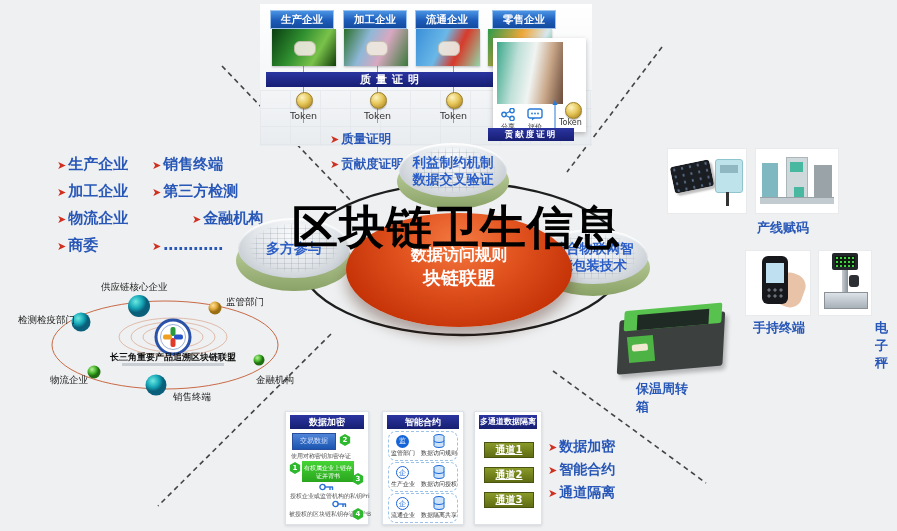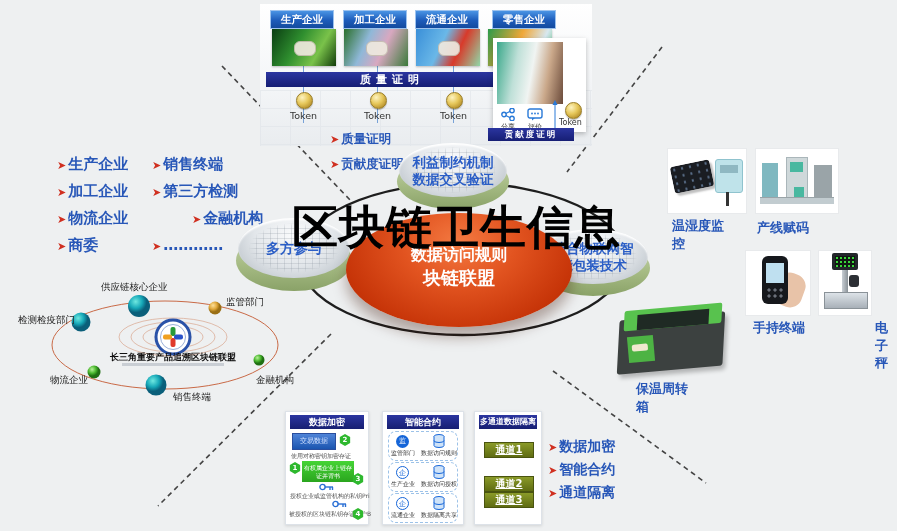--- a/index.html
+++ b/index.html
@@ -302,21 +302,20 @@
   </div>
   <div class="abs" style="left:612px;top:296px;width:124px;height:82px;">
     <div class="abs" style="left:6px;top:20px;width:106px;height:54px;background:#3c4140;transform:rotate(-5deg) skewX(-8deg);border-radius:3px;box-shadow:3px 4px 4px rgba(0,0,0,.25);"></div>
     <div class="abs" style="left:12px;top:11px;width:98px;height:20px;background:#58c24e;transform:rotate(-5deg) skewX(-8deg);border-radius:2px;"></div>
     <div class="abs" style="left:25px;top:16px;width:72px;height:15px;background:#1f2a24;transform:rotate(-5deg) skewX(-8deg);"></div>
     <div class="abs" style="left:16px;top:40px;width:26px;height:26px;background:#4db344;transform:rotate(-5deg);">
       <div class="abs" style="left:4px;top:8px;width:16px;height:7px;background:#f0e8d0;border-radius:2px;"></div>
     </div>
   </div>
 
-  <div class="dev-lbl" style="left:672px;top:217px;width:58px;">温湿度监控</div>
   <div class="dev-lbl" style="left:757px;top:219px;">产线赋码</div>
   <div class="dev-lbl" style="left:753px;top:319px;">手持终端</div>
   <div class="dev-lbl" style="left:827px;top:319px;padding-left:48px;">电子秤</div>
   <div class="dev-lbl" style="left:636px;top:380px;width:60px;">保温周转箱</div>
 
   <div class="panel" style="left:285px;top:411px;width:82px;height:112px;">
     <div class="hdr" style="font-size:9px;">数据加密</div>
     <div class="abs" style="left:6px;top:21px;width:42px;height:15px;background:linear-gradient(#4f84d8,#1b55b0);border:1px solid #2a4e9e;color:#cfe0ff;font-size:7px;text-align:center;line-height:15px;">交易数据</div>
     <div class="hex" style="left:53px;top:22px;">2</div>
     <div class="enc-t" style="left:5px;top:40px;">使用对称密钥加密存证</div>
@@ -373,21 +372,21 @@
         <path d="M1 6.5 A5 2 0 0 0 11 6.5" fill="none" stroke="#1565d8"></path>
       </svg>
       <div class="c-lb" style="left:0px;top:17px;width:28px;">流通企业</div>
       <div class="c-lb" style="left:32px;top:17px;width:36px;">数据隔离共享</div>
     </div>
   </div>
 
   <div class="panel" style="left:474px;top:411px;width:66px;height:112px;">
     <div class="hdr" style="font-size:8px;">多通道数据隔离</div>
     <div class="chan" style="top:30px;">通道1</div>
-    <div class="chan" style="top:55px;margin-top:9px;">通道2</div>
+    <div class="chan" style="top:55px;">通道2</div>
     <div class="chan" style="top:80px;">通道3</div>
   </div>
 
   <div class="brl" style="left:548px;top:438px;"><span class="ar">➤</span><span>数据加密</span></div>
   <div class="brl" style="left:548px;top:461px;"><span class="ar">➤</span><span>智能合约</span></div>
   <div class="brl" style="left:548px;top:484px;"><span class="ar">➤</span><span>通道隔离</span></div>
 
 </div>
 
 </body></html>

